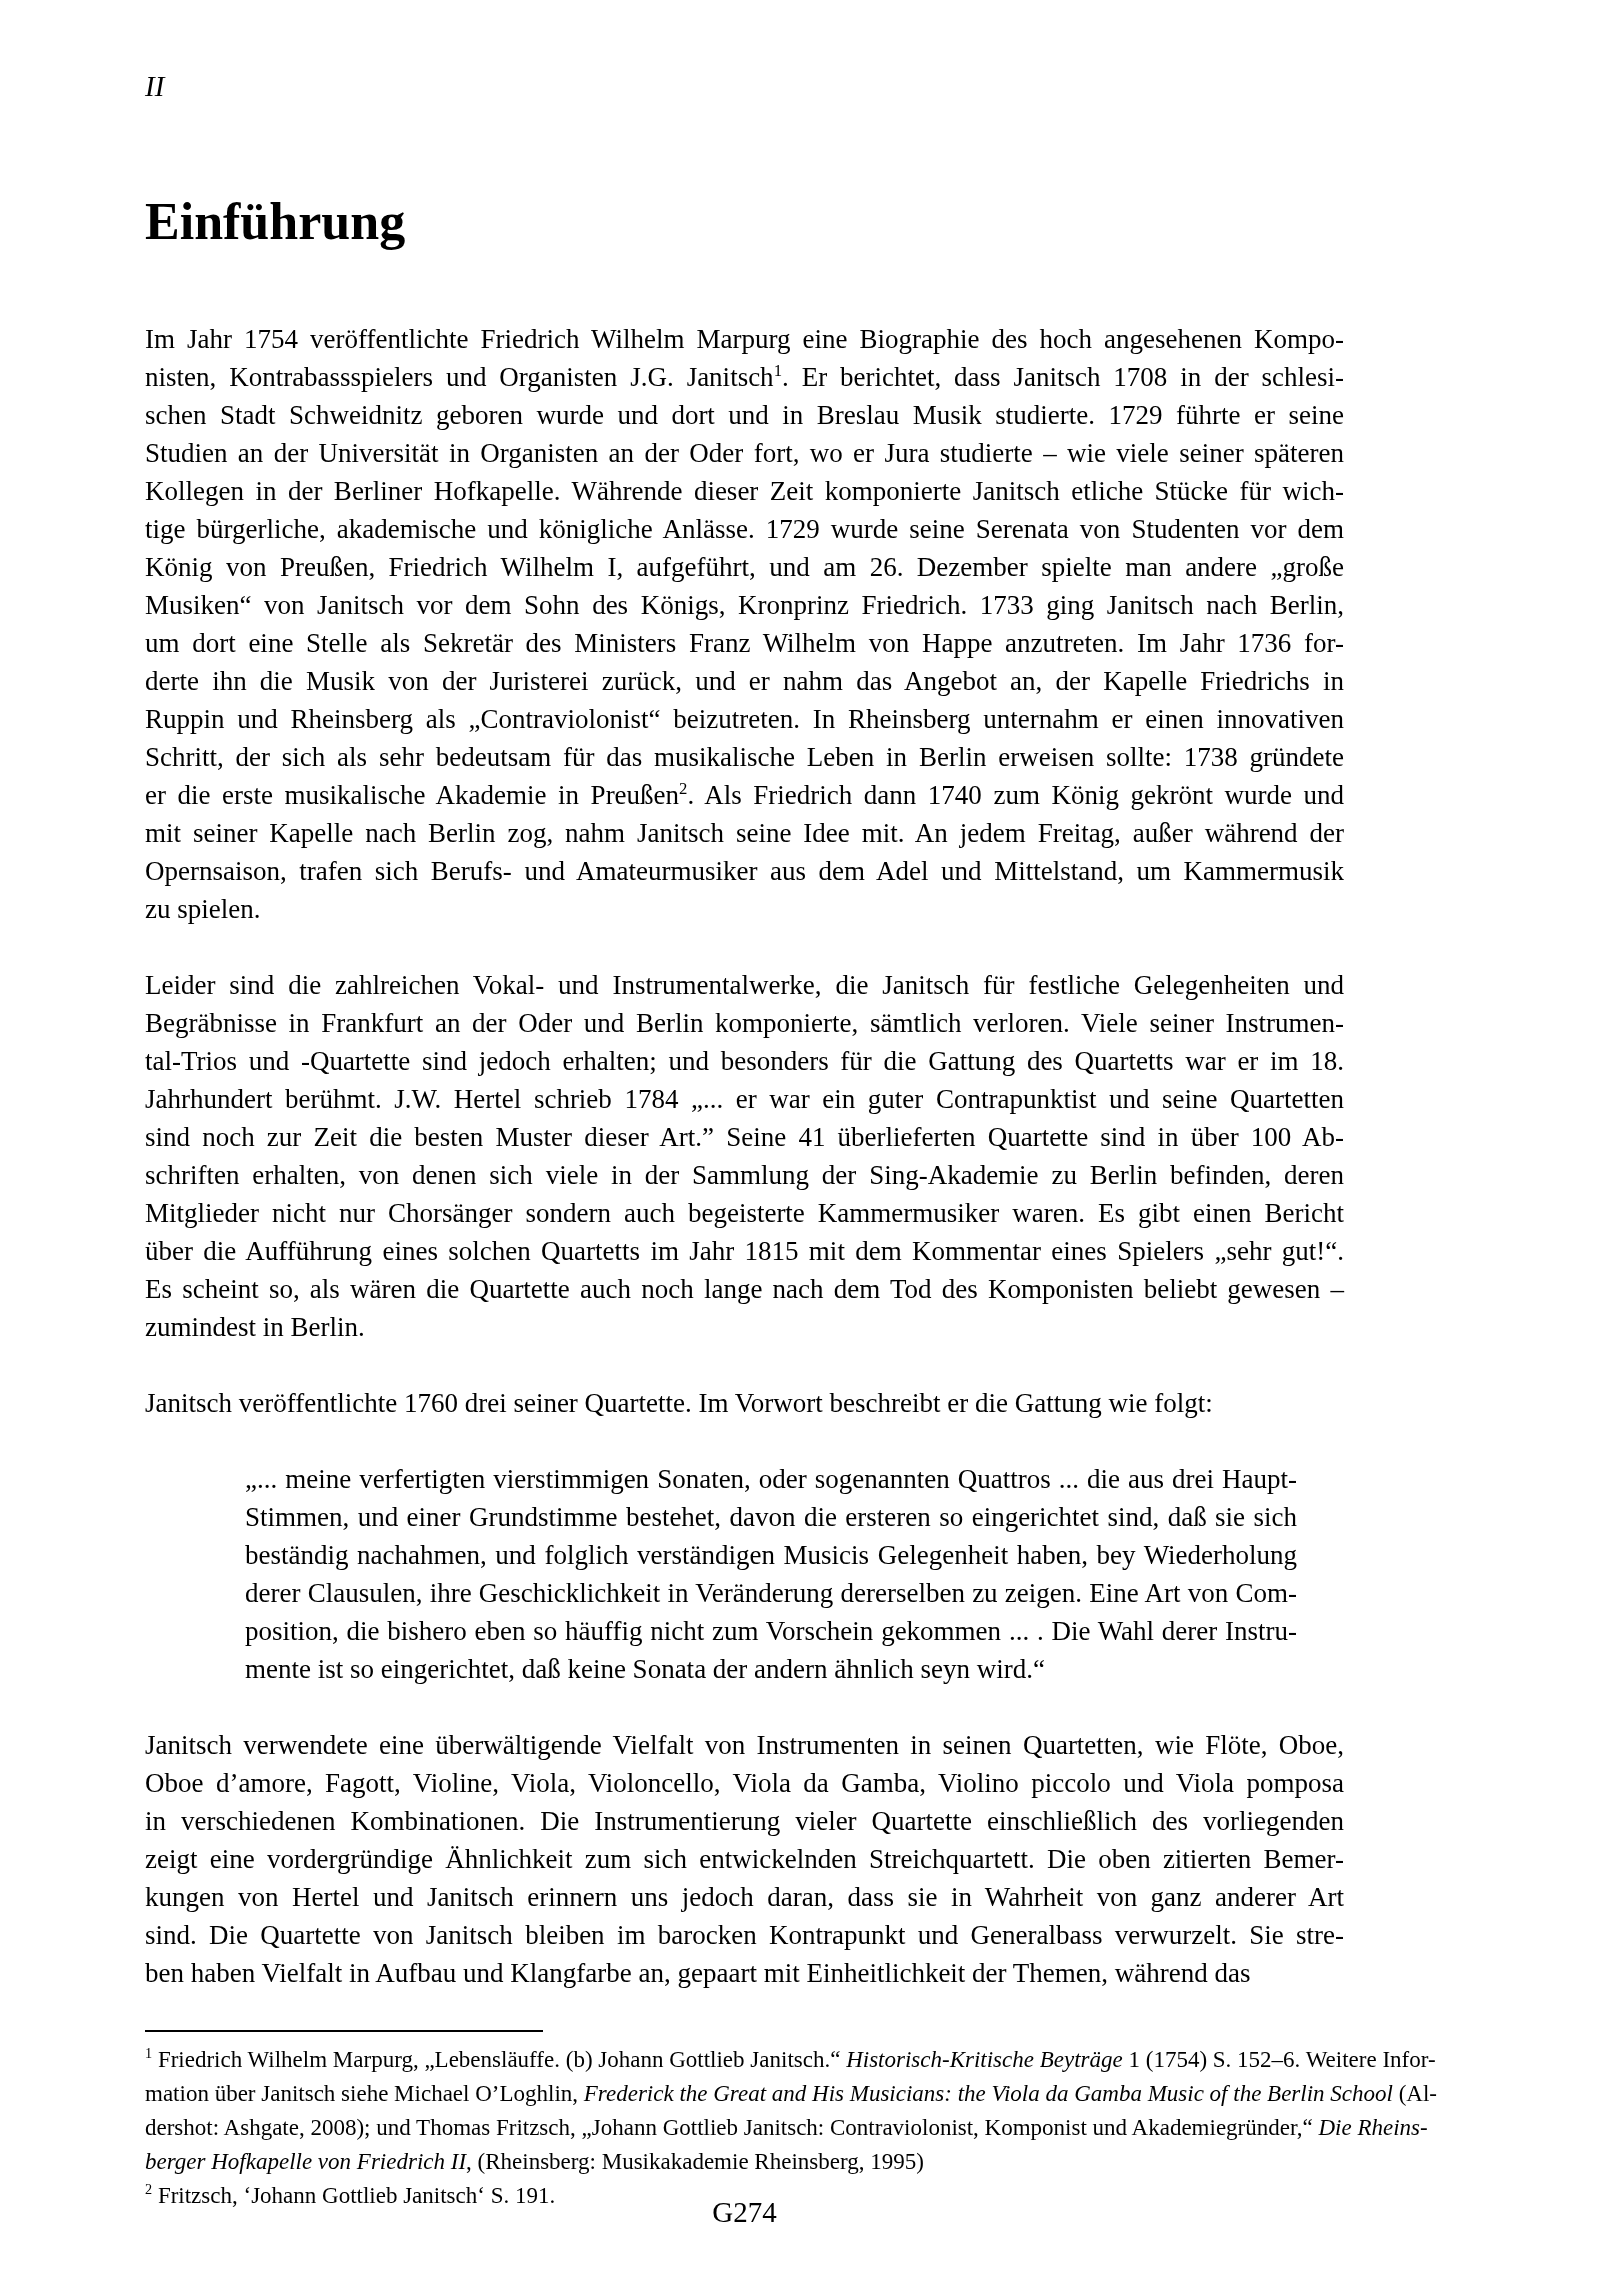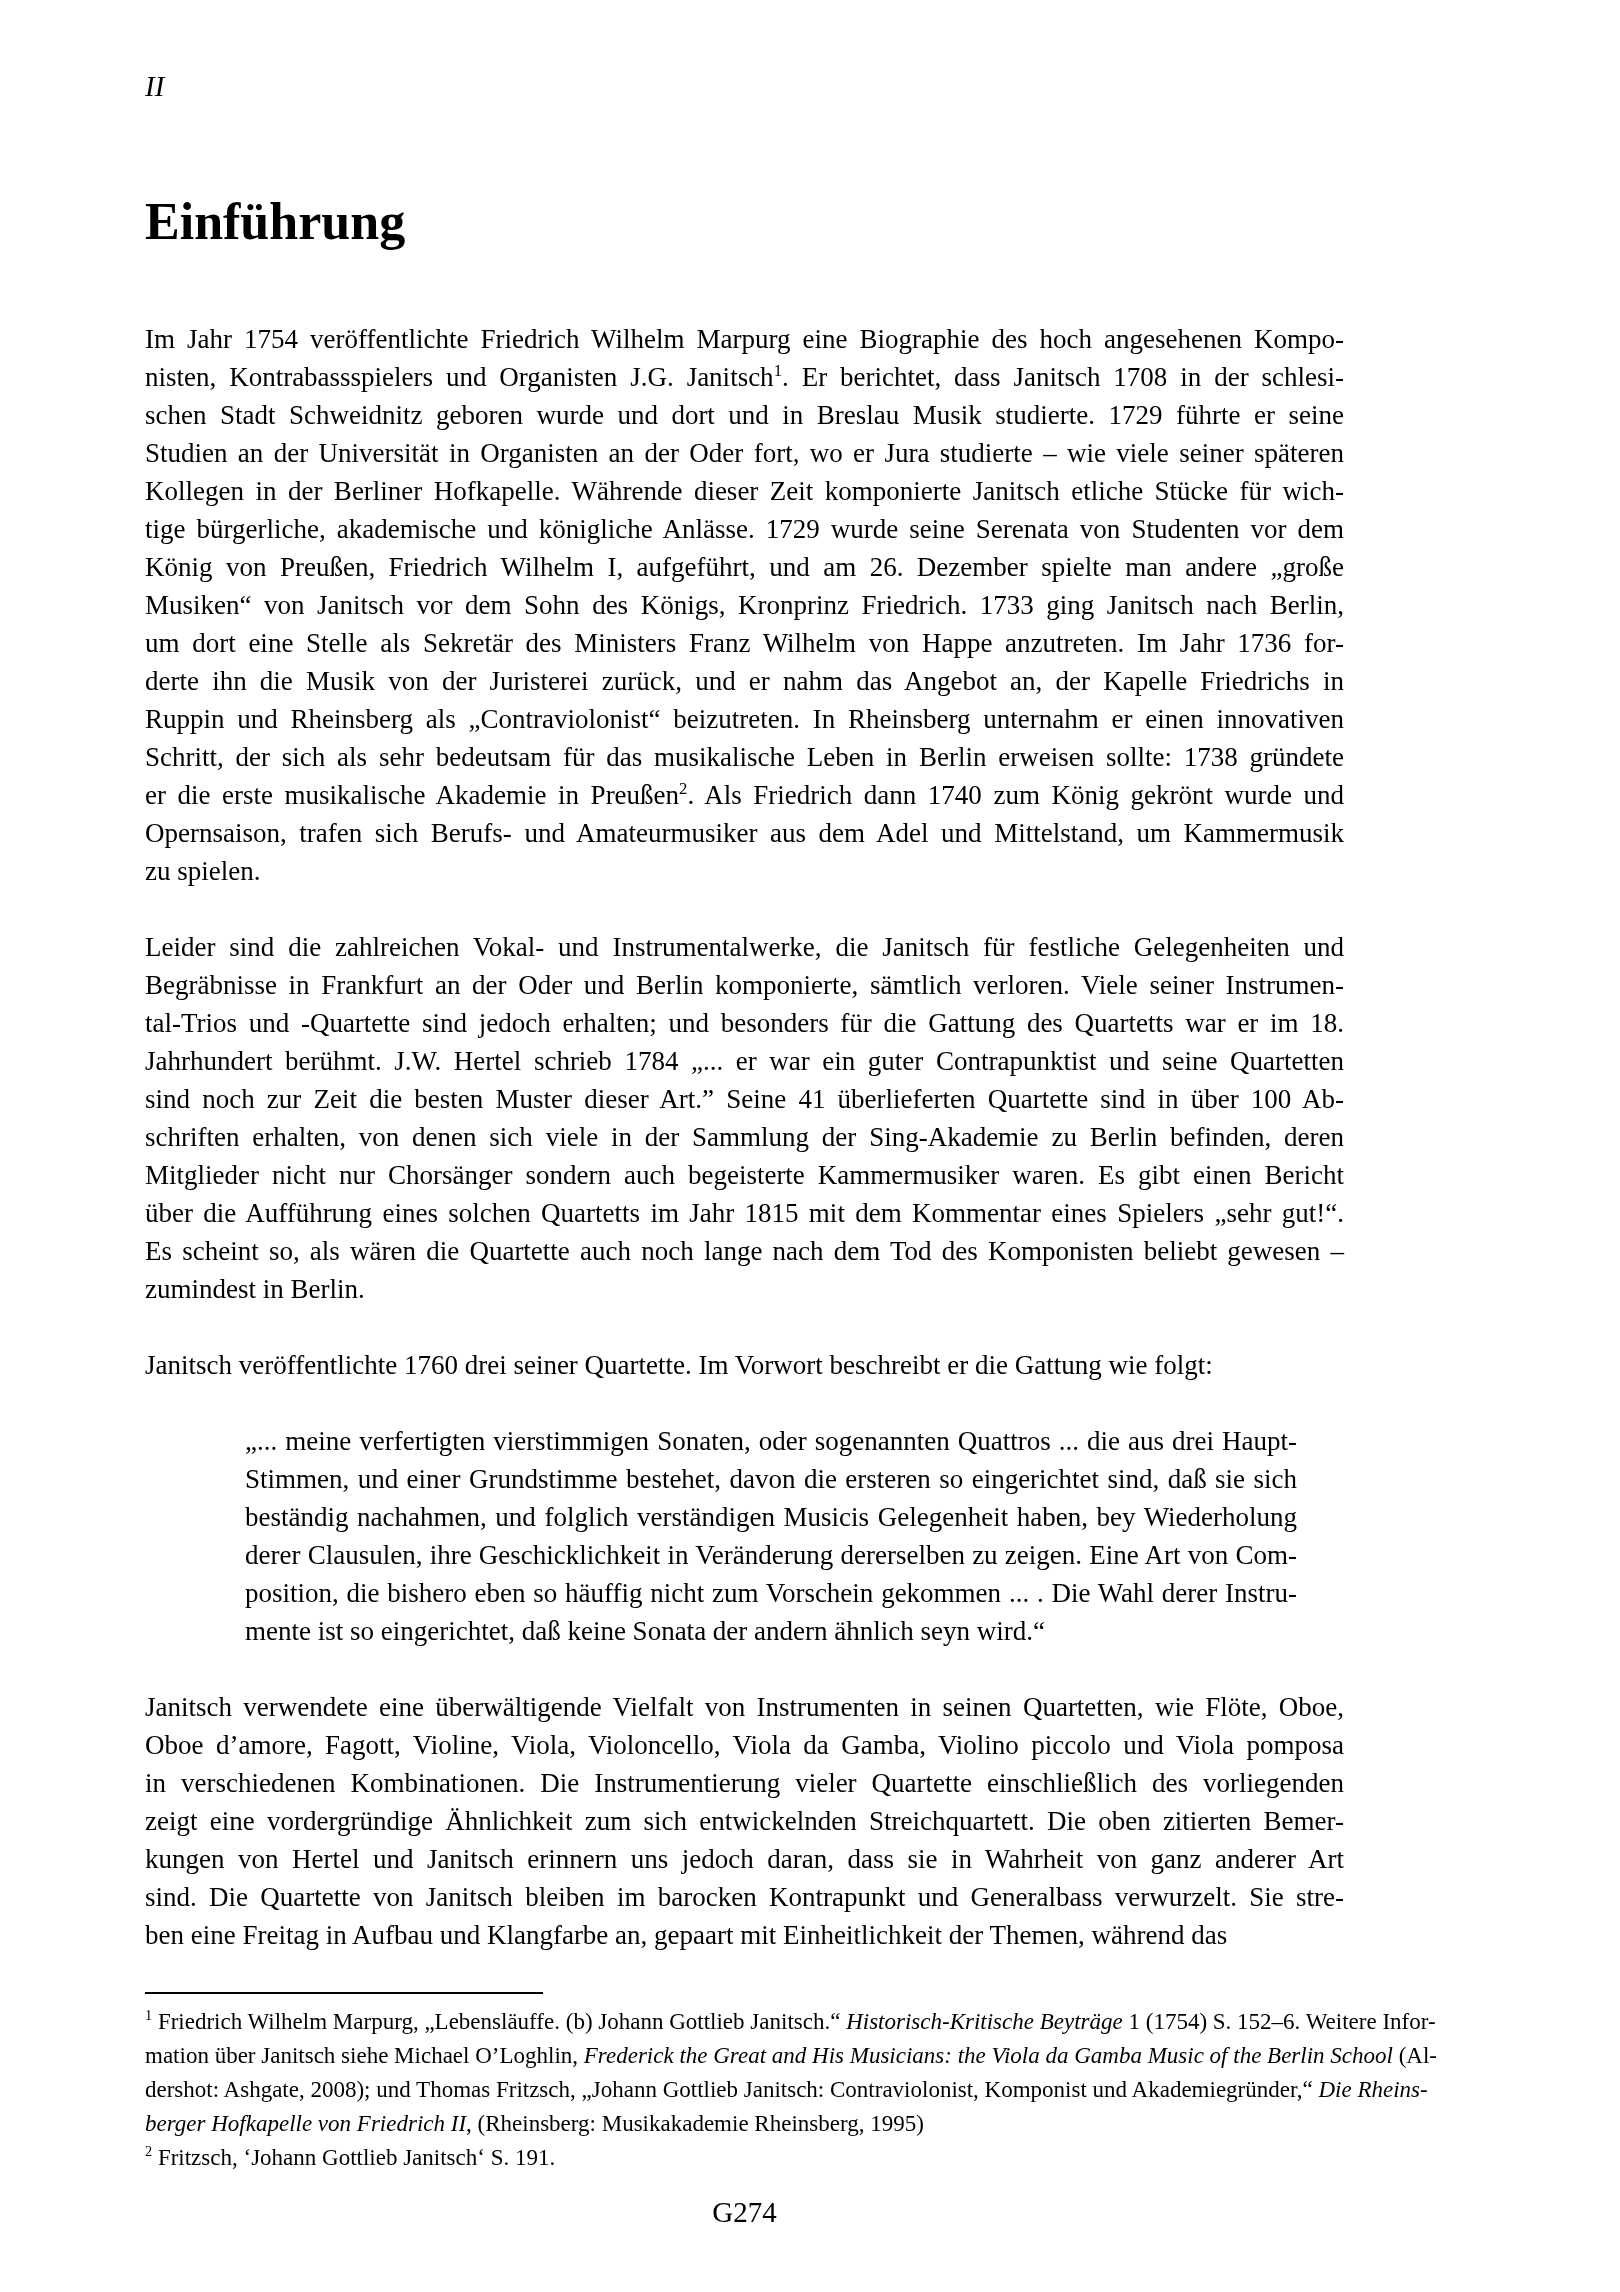--- a/index.html
+++ b/index.html
@@ -92,20 +92,21 @@
         <div class="tline"><span>Studien an der Universität in Organisten an der Oder fort, wo er Jura studierte – wie viele seiner späteren</span></div>
         <div class="tline"><span>Kollegen in der Berliner Hofkapelle. Währende dieser Zeit komponierte Janitsch etliche Stücke für wich-</span></div>
         <div class="tline"><span>tige bürgerliche, akademische und königliche Anlässe. 1729 wurde seine Serenata von Studenten vor dem</span></div>
         <div class="tline"><span>König von Preußen, Friedrich Wilhelm I, aufgeführt, und am 26. Dezember spielte man andere „große</span></div>
         <div class="tline"><span>Musiken“ von Janitsch vor dem Sohn des Königs, Kronprinz Friedrich. 1733 ging Janitsch nach Berlin,</span></div>
         <div class="tline"><span>um dort eine Stelle als Sekretär des Ministers Franz Wilhelm von Happe anzutreten. Im Jahr 1736 for-</span></div>
         <div class="tline"><span>derte ihn die Musik von der Juristerei zurück, und er nahm das Angebot an, der Kapelle Friedrichs in</span></div>
         <div class="tline"><span>Ruppin und Rheinsberg als „Contraviolonist“ beizutreten. In Rheinsberg unternahm er einen innovativen</span></div>
         <div class="tline"><span>Schritt, der sich als sehr bedeutsam für das musikalische Leben in Berlin erweisen sollte: 1738 gründete</span></div>
         <div class="tline"><span>er die erste musikalische Akademie in Preußen</span><span class="sup">2</span><span>. Als Friedrich dann 1740 zum König gekrönt wurde und</span></div>
+        <div class="tline"><span>mit seiner Kapelle nach Berlin zog, nahm Janitsch seine Idee mit. An jedem Freitag, außer während der</span></div>
         <div class="tline"><span>Opernsaison, trafen sich Berufs- und Amateurmusiker aus dem Adel und Mittelstand, um Kammermusik</span></div>
         <div class="tline last"><span>zu spielen.</span></div>
       </div>
 
     <div class="para">
         <div class="tline"><span>Leider sind die zahlreichen Vokal- und Instrumentalwerke, die Janitsch für festliche Gelegenheiten und</span></div>
         <div class="tline"><span>Begräbnisse in Frankfurt an der Oder und Berlin komponierte, sämtlich verloren. Viele seiner Instrumen-</span></div>
         <div class="tline"><span>tal-Trios und -Quartette sind jedoch erhalten; und besonders für die Gattung des Quartetts war er im 18.</span></div>
         <div class="tline"><span>Jahrhundert berühmt. J.W. Hertel schrieb 1784 „... er war ein guter Contrapunktist und seine Quartetten</span></div>
         <div class="tline"><span>sind noch zur Zeit die besten Muster dieser Art.” Seine 41 überlieferten Quartette sind in über 100 Ab-</span></div>
@@ -129,21 +130,21 @@
         <div class="tline last"><span>mente ist so eingerichtet, daß keine Sonata der andern ähnlich seyn wird.“</span></div>
       </div>
 
     <div class="para">
         <div class="tline"><span>Janitsch verwendete eine überwältigende Vielfalt von Instrumenten in seinen Quartetten, wie Flöte, Oboe,</span></div>
         <div class="tline"><span>Oboe d’amore, Fagott, Violine, Viola, Violoncello, Viola da Gamba, Violino piccolo und Viola pomposa</span></div>
         <div class="tline"><span>in verschiedenen Kombinationen. Die Instrumentierung vieler Quartette einschließlich des vorliegenden</span></div>
         <div class="tline"><span>zeigt eine vordergründige Ähnlichkeit zum sich entwickelnden Streichquartett. Die oben zitierten Bemer-</span></div>
         <div class="tline"><span>kungen von Hertel und Janitsch erinnern uns jedoch daran, dass sie in Wahrheit von ganz anderer Art</span></div>
         <div class="tline"><span>sind. Die Quartette von Janitsch bleiben im barocken Kontrapunkt und Generalbass verwurzelt. Sie stre-</span></div>
-        <div class="tline last"><span>ben eine Freitag in Aufbau und Klangfarbe an, gepaart mit Einheitlichkeit der Themen, während das</span></div>
+        <div class="tline last"><span>ben haben Vielfalt in Aufbau und Klangfarbe an, gepaart mit Einheitlichkeit der Themen, während das</span></div>
       </div>
   </div>
 
   <div class="fn-sep"></div>
 
   <div class="footnotes">
     <div class="footnote">
         <div class="tline"><span class="sup">1</span><span> Friedrich Wilhelm Marpurg, „Lebensläuffe. (b) Johann Gottlieb Janitsch.“ </span><span class="ital">Historisch-Kritische Beyträge</span><span> 1 (1754) S. 152–6. Weitere Infor-</span></div>
         <div class="tline"><span>mation über Janitsch siehe Michael O’Loghlin, </span><span class="ital">Frederick the Great and His Musicians: the Viola da Gamba Music of the Berlin School</span><span> (Al-</span></div>
         <div class="tline"><span>dershot: Ashgate, 2008); und Thomas Fritzsch, „Johann Gottlieb Janitsch: Contraviolonist, Komponist und Akademiegründer,“ </span><span class="ital">Die Rheins-</span></div>

